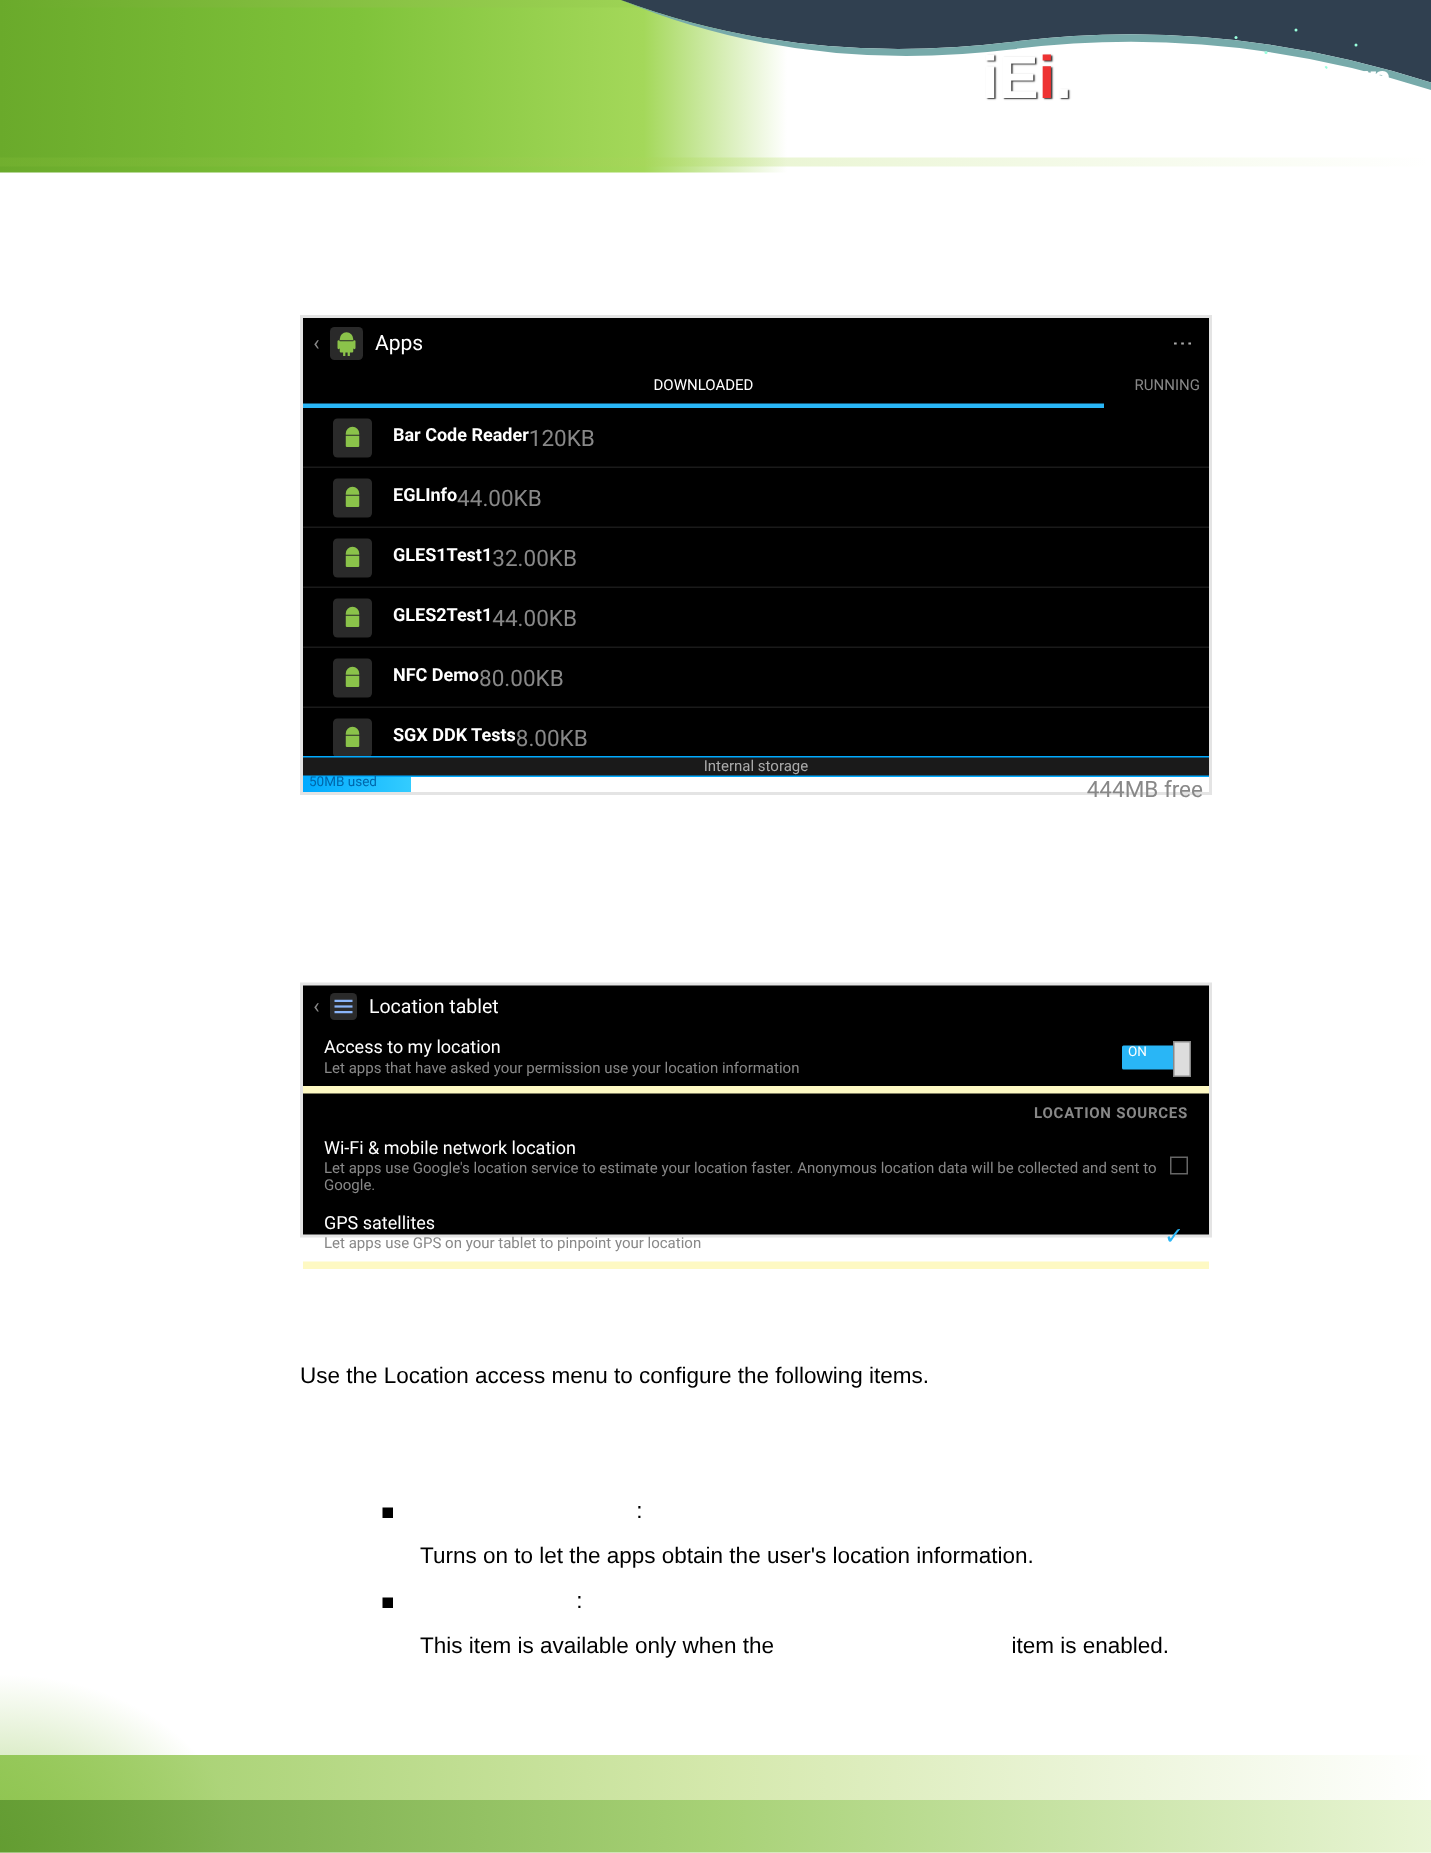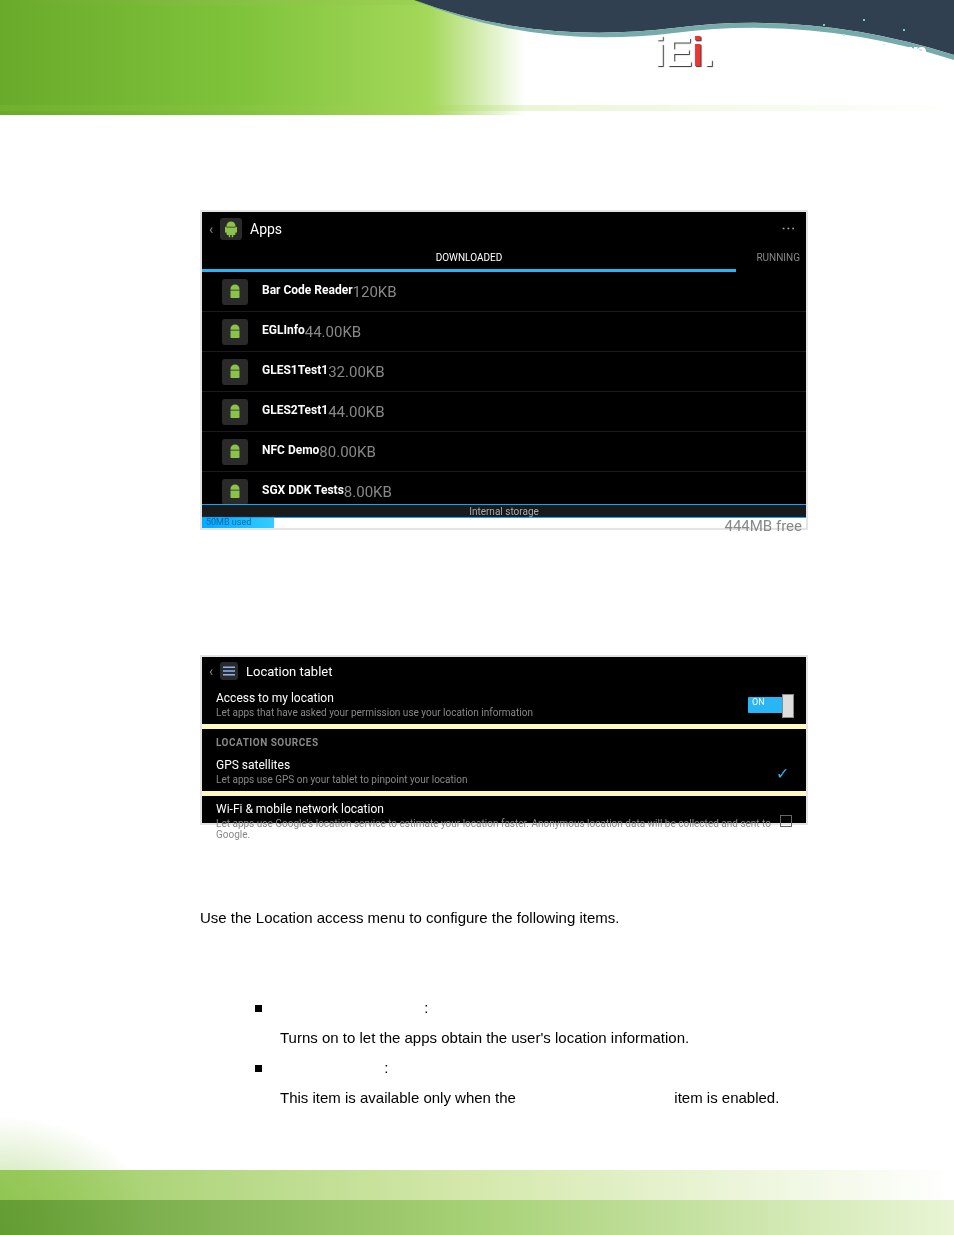--- a/index.html
+++ b/index.html
@@ -68,21 +68,21 @@
   .storage-used { position:absolute; left:4px; top:-1px; color:#06a; font-size:9px;}
   .storage-free { position:absolute; right:4px; top:-1px; color:#888; font-size:15px;margin-left:20px;}
 
   
   .ss2 { margin-top:125px; width:608px; height:170px; background:#e4e4e4; padding:2px;}
   .ss-loc { width:604px; height:166px; background:#000; font-family: Roboto, Arial, sans-serif; position:relative;}
   .loc-row { padding:6px 14px; border-bottom:5px solid #fef9c3; display:flex; align-items:center;}
   .loc-row .col { flex:1; }
   .loc-t1 { color:#fff; font-size:12px; }
   .loc-t2 { color:#888; font-size:10px; margin-top:2px;}
-  .loc-sec { color:#888; font-size:10px; font-weight:bold; padding:8px 14px 4px; letter-spacing:0.5px;}
+  .loc-sec { color:#888; font-size:10px; font-weight:bold; padding:8px 14px 4px; letter-spacing:0.5px;text-align:right;}
   .switch-on { width:44px; height:16px; background:#29b6f6; color:#fff; font-size:9px;
     display:flex; align-items:flex-start; padding:0 4px; border-radius:1px; position:relative;}
   .switch-on::after{content:""; position:absolute; right:-2px; top:-3px; width:10px; height:22px;
     background:#ddd; border:1px solid #888;}
   .chk { width:16px; height:16px; color:#29b6f6; font-size:16px; }
   .chkbox-empty { width:12px; height:12px; border:1px solid #666; }
 
   
   .blist { margin-top:60px; margin-left:55px; font-size:15px; line-height:2.0;}
   .bul { display:flex; }
@@ -242,33 +242,33 @@
       <div class="loc-row">
         <div class="col">
           <div class="loc-t1">Access to my location</div>
           <div class="loc-t2">Let apps that have asked your permission use your location information</div>
         </div>
         <div class="switch-on">
             <span>ON</span>
           </div>
       </div>
       <div class="loc-sec">LOCATION SOURCES</div>
+      <div class="loc-row" style="border-bottom:none;">
+        <div class="col">
+          <div class="loc-t1">Wi-Fi &amp; mobile network location</div>
+          <div class="loc-t2">Let apps use Google's location service to estimate your location faster. Anonymous location data will be collected and sent to Google.</div>
+        </div>
+        <div class="chkbox-empty"></div>
+      </div>
       <div class="loc-row">
         <div class="col">
           <div class="loc-t1">GPS satellites</div>
           <div class="loc-t2">Let apps use GPS on your tablet to pinpoint your location</div>
         </div>
         <div class="chk">✓</div>
-      </div>
-      <div class="loc-row" style="border-bottom:none;">
-        <div class="col">
-          <div class="loc-t1">Wi-Fi &amp; mobile network location</div>
-          <div class="loc-t2">Let apps use Google's location service to estimate your location faster. Anonymous location data will be collected and sent to Google.</div>
-        </div>
-        <div class="chkbox-empty"></div>
       </div>
     </div>
   </div>
 
   <p class="para" style="margin-top:78px;">Use the Location access menu to configure the following items.</p>
 
   <div class="blist">
     <div class="bul">
       <div class="sq"></div>
       <div class="btxt">

